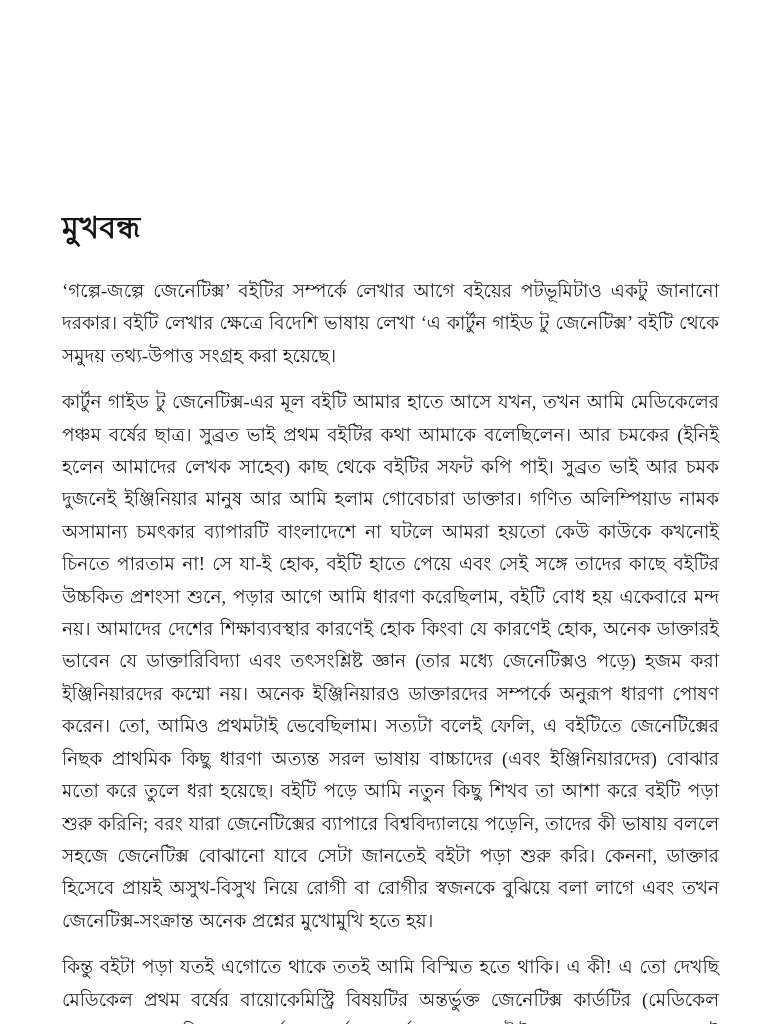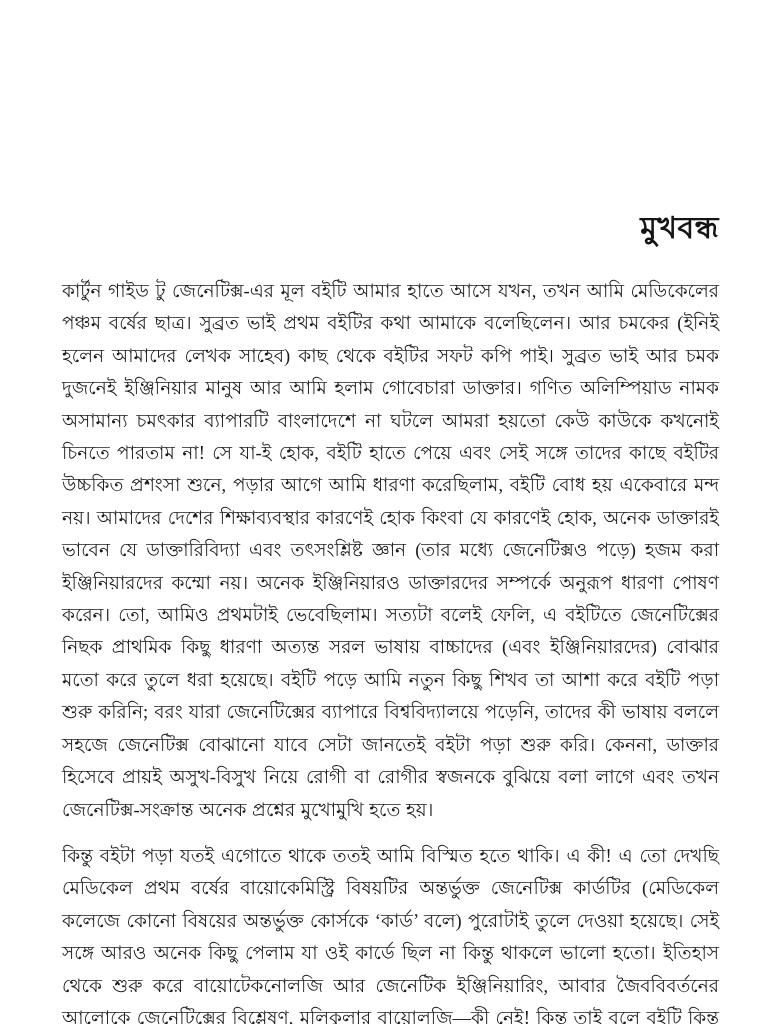--- a/index.html
+++ b/index.html
@@ -27,21 +27,20 @@
     top: 208px;
     width: 657px;
   }
   .title {
     margin: 0 0 28px 0;
     font-size: 30px;
     line-height: 1.3;
     font-weight: 700;
     color: #141414;
     letter-spacing: 0.5px;
-    text-align: right;
   }
   .body-text p {
     margin: 0 0 14px 0;
     font-size: 18.5px;
     line-height: 32.4px;
     text-align: justify;
     text-justify: inter-word;
     color: #1b1b1b;
     word-spacing: 1px;
   }
@@ -49,17 +48,18 @@
     margin-bottom: 0;
   }
 </style>
 </head>
 <body>
 
 <div class="page">
   <div class="content">
     <h1 class="title">মুখবন্ধ</h1>
     <div class="body-text">
+      <p>‘গল্পে-জল্পে জেনেটিক্স’ বইটির সম্পর্কে লেখার আগে বইয়ের পটভূমিটাও একটু জানানো দরকার। বইটি লেখার ক্ষেত্রে বিদেশি ভাষায় লেখা ‘এ কার্টুন গাইড টু জেনেটিক্স’ বইটি থেকে সমুদয় তথ্য-উপাত্ত সংগ্রহ করা হয়েছে।</p>
       <p>কার্টুন গাইড টু জেনেটিক্স-এর মূল বইটি আমার হাতে আসে যখন, তখন আমি মেডিকেলের পঞ্চম বর্ষের ছাত্র। সুব্রত ভাই প্রথম বইটির কথা আমাকে বলেছিলেন। আর চমকের (ইনিই হলেন আমাদের লেখক সাহেব) কাছ থেকে বইটির সফট কপি পাই। সুব্রত ভাই আর চমক দুজনেই ইঞ্জিনিয়ার মানুষ আর আমি হলাম গোবেচারা ডাক্তার। গণিত অলিম্পিয়াড নামক অসামান্য চমৎকার ব্যাপারটি বাংলাদেশে না ঘটলে আমরা হয়তো কেউ কাউকে কখনোই চিনতে পারতাম না! সে যা-ই হোক, বইটি হাতে পেয়ে এবং সেই সঙ্গে তাদের কাছে বইটির উচ্চকিত প্রশংসা শুনে, পড়ার আগে আমি ধারণা করেছিলাম, বইটি বোধ হয় একেবারে মন্দ নয়। আমাদের দেশের শিক্ষাব্যবস্থার কারণেই হোক কিংবা যে কারণেই হোক, অনেক ডাক্তারই ভাবেন যে ডাক্তারিবিদ্যা এবং তৎসংশ্লিষ্ট জ্ঞান (তার মধ্যে জেনেটিক্সও পড়ে) হজম করা ইঞ্জিনিয়ারদের কম্মো নয়। অনেক ইঞ্জিনিয়ারও ডাক্তারদের সম্পর্কে অনুরূপ ধারণা পোষণ করেন। তো, আমিও প্রথমটাই ভেবেছিলাম। সত্যটা বলেই ফেলি, এ বইটিতে জেনেটিক্সের নিছক প্রাথমিক কিছু ধারণা অত্যন্ত সরল ভাষায় বাচ্চাদের (এবং ইঞ্জিনিয়ারদের) বোঝার মতো করে তুলে ধরা হয়েছে। বইটি পড়ে আমি নতুন কিছু শিখব তা আশা করে বইটি পড়া শুরু করিনি; বরং যারা জেনেটিক্সের ব্যাপারে বিশ্ববিদ্যালয়ে পড়েনি, তাদের কী ভাষায় বললে সহজে জেনেটিক্স বোঝানো যাবে সেটা জানতেই বইটা পড়া শুরু করি। কেননা, ডাক্তার হিসেবে প্রায়ই অসুখ-বিসুখ নিয়ে রোগী বা রোগীর স্বজনকে বুঝিয়ে বলা লাগে এবং তখন জেনেটিক্স-সংক্রান্ত অনেক প্রশ্নের মুখোমুখি হতে হয়।</p>
       <p>কিন্তু বইটা পড়া যতই এগোতে থাকে ততই আমি বিস্মিত হতে থাকি। এ কী! এ তো দেখছি মেডিকেল প্রথম বর্ষের বায়োকেমিস্ট্রি বিষয়টির অন্তর্ভুক্ত জেনেটিক্স কার্ডটির (মেডিকেল কলেজে কোনো বিষয়ের অন্তর্ভুক্ত কোর্সকে ‘কার্ড’ বলে) পুরোটাই তুলে দেওয়া হয়েছে। সেই সঙ্গে আরও অনেক কিছু পেলাম যা ওই কার্ডে ছিল না কিন্তু থাকলে ভালো হতো। ইতিহাস থেকে শুরু করে বায়োটেকনোলজি আর জেনেটিক ইঞ্জিনিয়ারিং, আবার জৈববিবর্তনের আলোকে জেনেটিক্সের বিশ্লেষণ, মলিকুলার বায়োলজি—কী নেই! কিন্তু তাই বলে বইটি কিন্তু একগাদা তথ্যের স্তূপ নয়। যেকোনো মজার কমিকের মতো একনিশ্বাসে আগাগোড়া পড়ে ফেলা যায়। পড়ার সময় আমার মনে হচ্ছিল, ইশ্‌, প্রথম বর্ষে</p>
     </div>
   </div>
 </div>
 
 </body></html>

